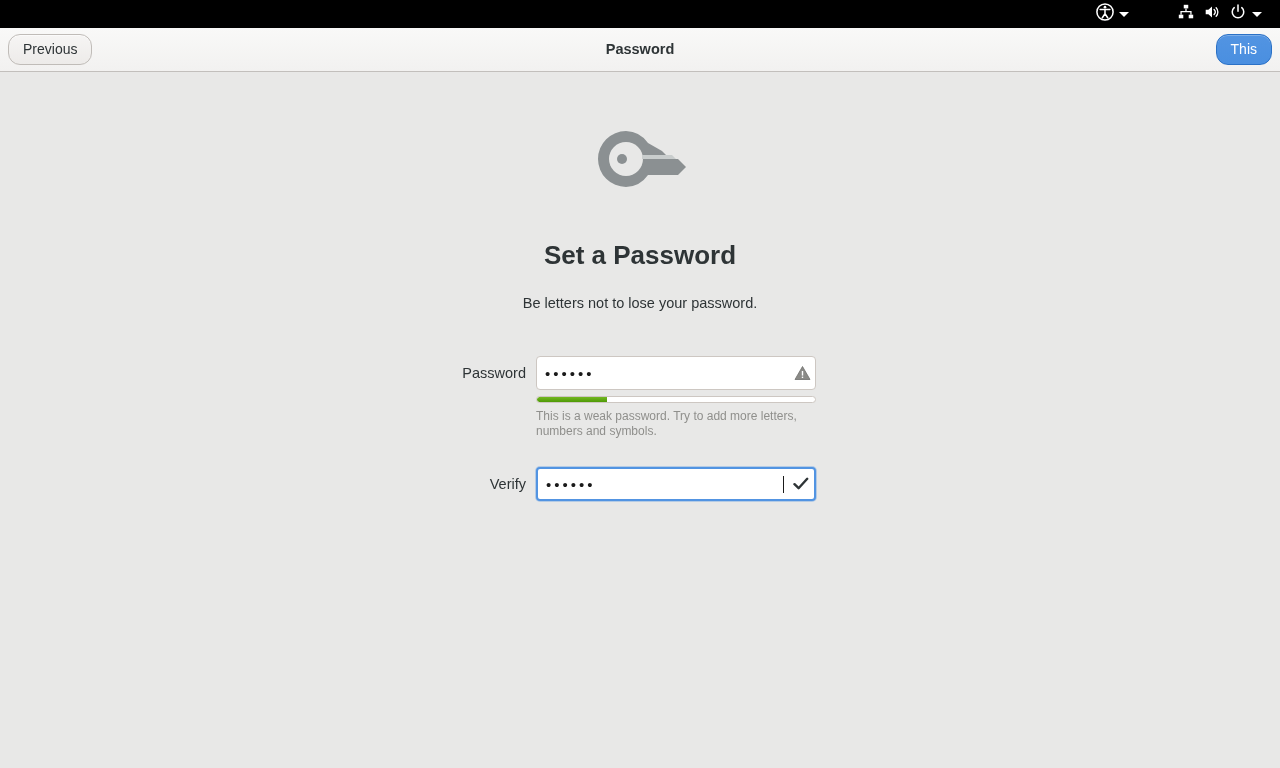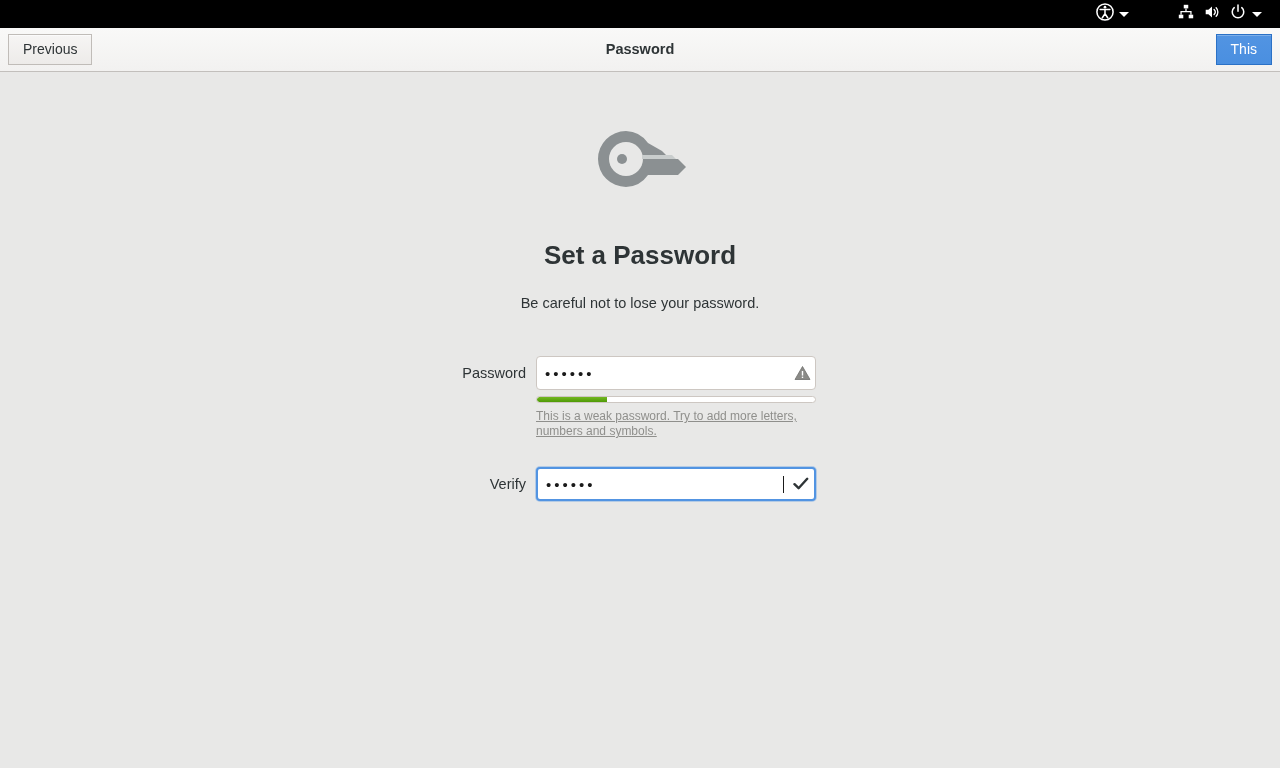--- a/index.html
+++ b/index.html
@@ -71,21 +71,21 @@
     font-weight: bold;
     color: #2e3436;
   }
   .btn {
     position: absolute;
     top: 6px;
     height: 31px;
     line-height: 29px;
     padding: 0 14px;
     font-size: 14px;
-    border-radius: 0;
+    border-radius: 12px;
     box-sizing: border-box;
     cursor: default;
     white-space: nowrap;
   }
   .btn-previous {
     left: 8px;
     background: linear-gradient(to bottom, #f6f5f4 0%, #edebe9 100%);
     border: 1px solid #c0bcb8;
     color: #2e3436;
     box-shadow: 0 1px 0 rgba(255,255,255,0.6) inset;
@@ -214,21 +214,20 @@
     height: 100%;
     background: linear-gradient(to bottom, #73b723 0%, #4e9a06 100%);
     border-radius: 3px 0 0 3px;
   }
   .strength-hint {
     margin-top: 6px;
     width: 268px;
     font-size: 12px;
     line-height: 15px;
     color: #8f8f8c;
-    text-decoration: underline;
   }
 </style>
 </head>
 <body>
 
 <div class="topbar">
 
   <div class="tray-btn">
     <span>
       <svg width="18" height="18" viewBox="0 0 20 20">
@@ -293,21 +292,21 @@
                  A28 28 0 0 0 34 6 Z" fill="#8b9092"></path>
         <circle cx="34" cy="34" r="17" fill="#e8e8e7"></circle>
         <circle cx="30" cy="34" r="5" fill="#8b9092"></circle>
         <path d="M50 30 L80 30 L84 34 L50 34 Z" fill="#c9cdcd"></path>
       </svg>
     </span>
   </div>
 
   <div class="page-title">Set a Password</div>
 
-  <div class="page-subtitle">Be careful not to lose your password.</div>
+  <div class="page-subtitle">Be letters not to lose your password.</div>
 
   <div class="form">
 
     <div class="form-row" style="top:0; left:360px;">
       <div class="field-label">Password</div>
       <div class="entry">
         <span class="entry-value" placeholder="">••••••</span>
         <span class="entry-icon">
           <svg width="17" height="16" viewBox="0 0 17 16">
             <path d="M8.5 1.5 L16 14.5 H1 Z" fill="#8a8a87" stroke="#6f6f6c" stroke-width="0.8" stroke-linejoin="round"></path>

